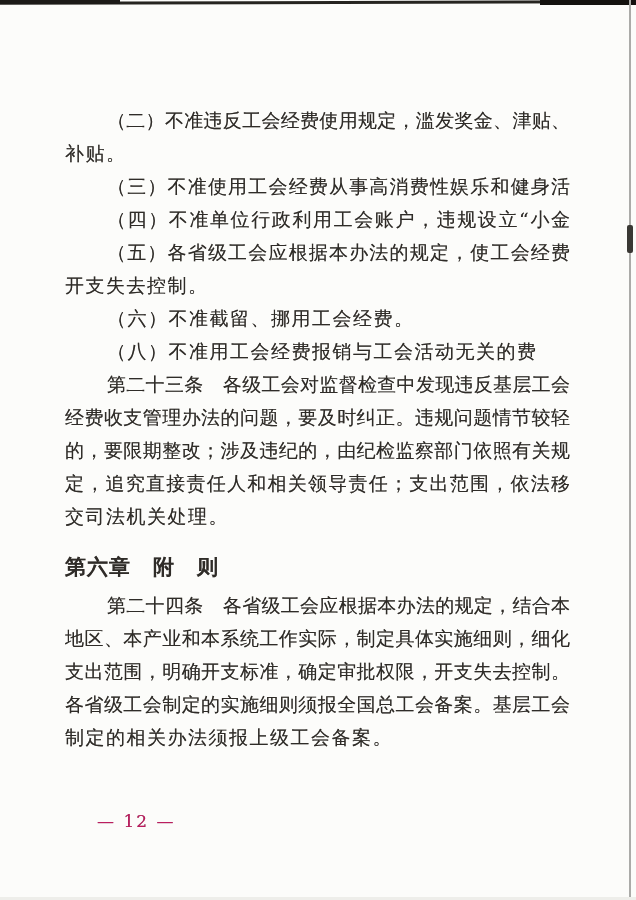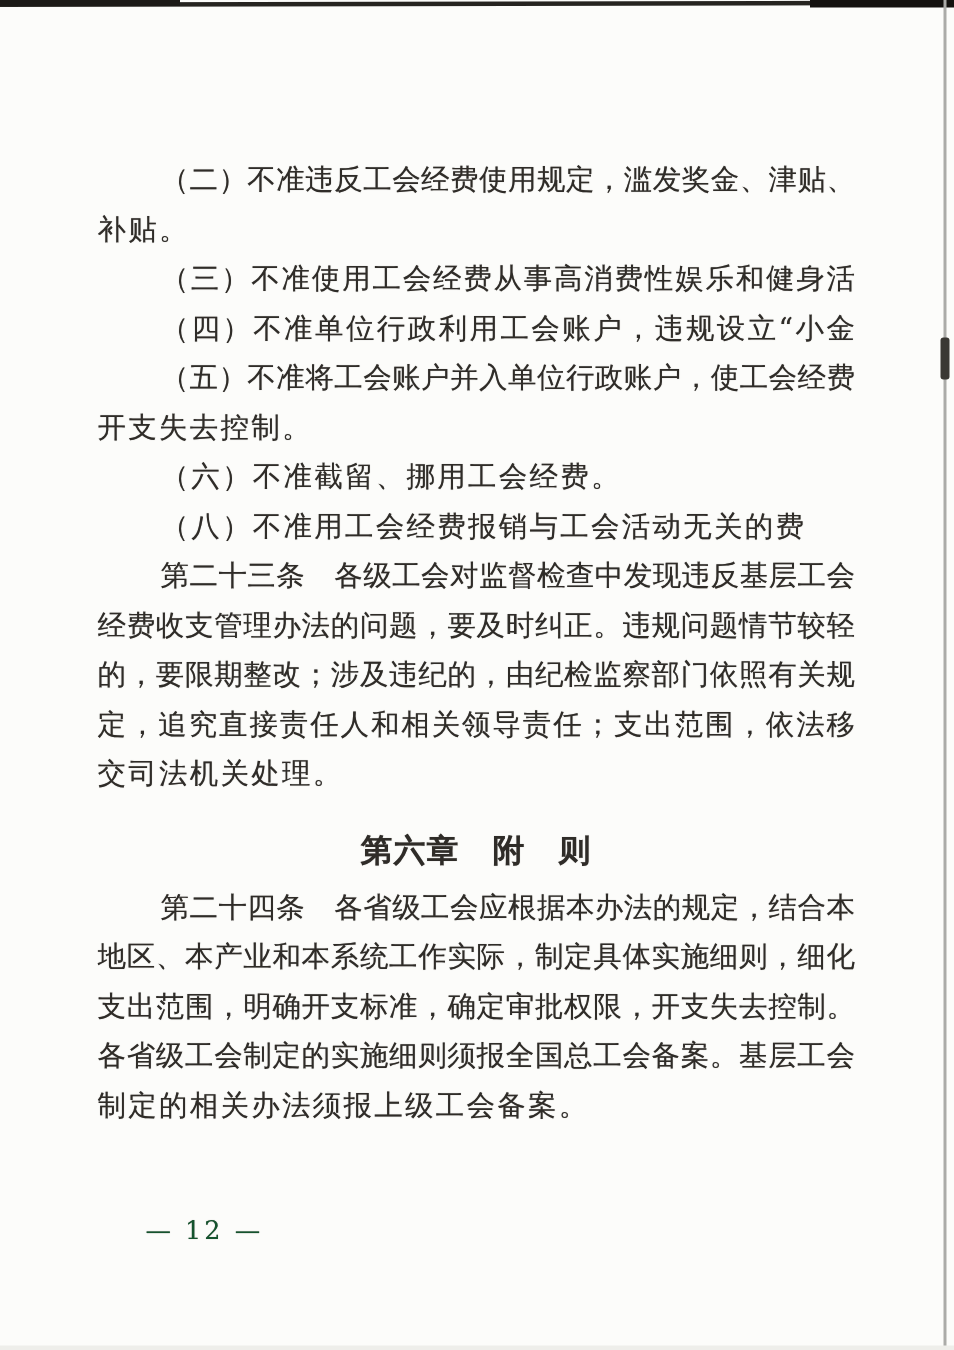--- a/index.html
+++ b/index.html
@@ -81,29 +81,29 @@
   }
   .line.indent { text-indent: 42px; }
   .bold { font-weight: normal; }
   .heading {
     height: 33px;
     line-height: 33px;
     margin-top: 17px;
     margin-bottom: 6px;
     font-size: 21px;
     font-weight: bold;
-    text-align: center;
+    text-align: left;
     letter-spacing: 1px;
   }
   .footer {
     position: absolute;
     left: 97px;
     top: 811px;
     font-size: 17px;
-    color: #14532d;
+    color: #be185d;
     letter-spacing: 2px;
     text-shadow: 0 0 0.5px rgba(47,44,40,0.55);
   }
 </style>
 </head>
 <body>
 
 <div class="page">
   <div class="scan-edge-top"></div>
   <div class="scan-edge-top-left"></div>
@@ -117,21 +117,21 @@
         <div class="line indent fill">（二）不准违反工会经费使用规定，滥发奖金、津贴、</div>
         <div class="line">补贴。</div>
       </div>
       <div class="para">
         <div class="line indent fill">（三）不准使用工会经费从事高消费性娱乐和健身活动。</div>
       </div>
       <div class="para">
         <div class="line indent fill">（四）不准单位行政利用工会账户，违规设立“小金库”。</div>
       </div>
       <div class="para">
-        <div class="line indent fill">（五）不准将工会账户并入单位行政账户，使工会经费</div>
+        <div class="line indent fill">（五）各省级工会应根据本办法的规定，使工会经费</div>
         <div class="line">开支失去控制。</div>
       </div>
       <div class="para">
         <div class="line indent">（六）不准截留、挪用工会经费。</div>
       </div>
       <div class="para">
         <div class="line indent">（八）不准用工会经费报销与工会活动无关的费用。</div>
       </div>
       <div class="para">
         <div class="line indent fill"><span class="bold">第二十三条</span>　各级工会对监督检查中发现违反基层工会</div>

